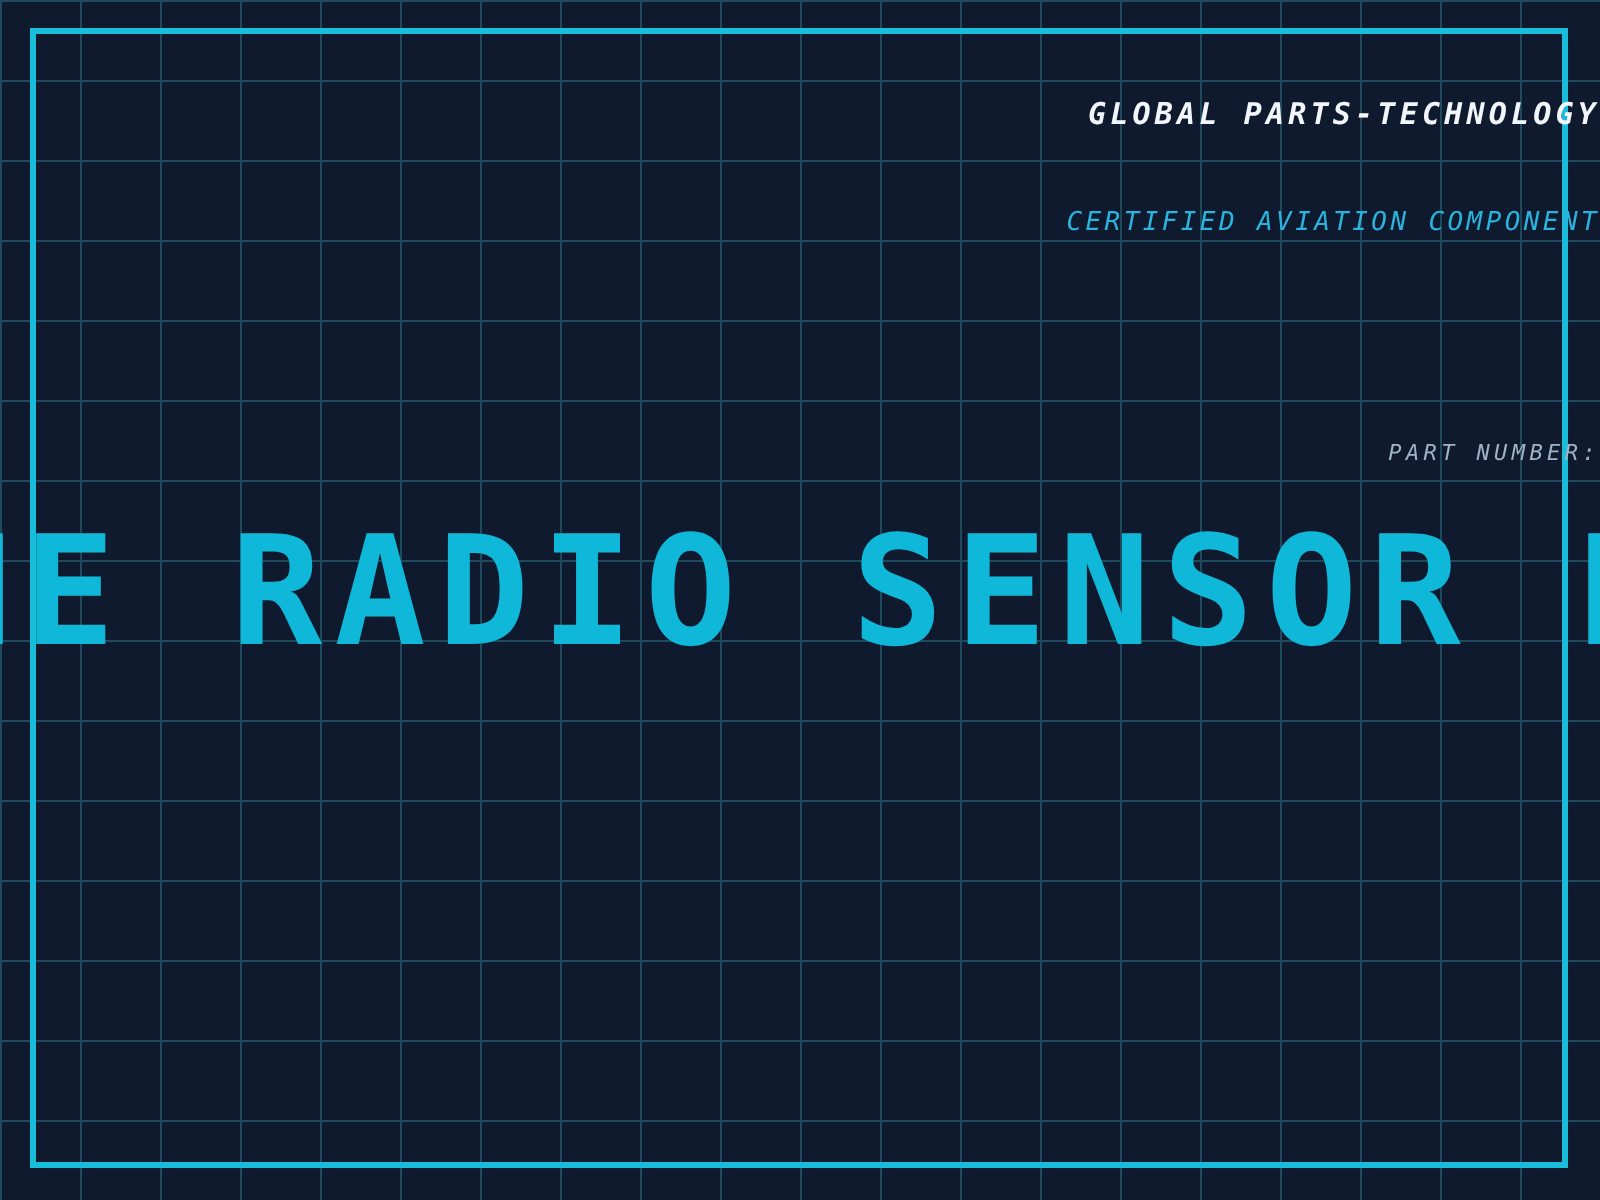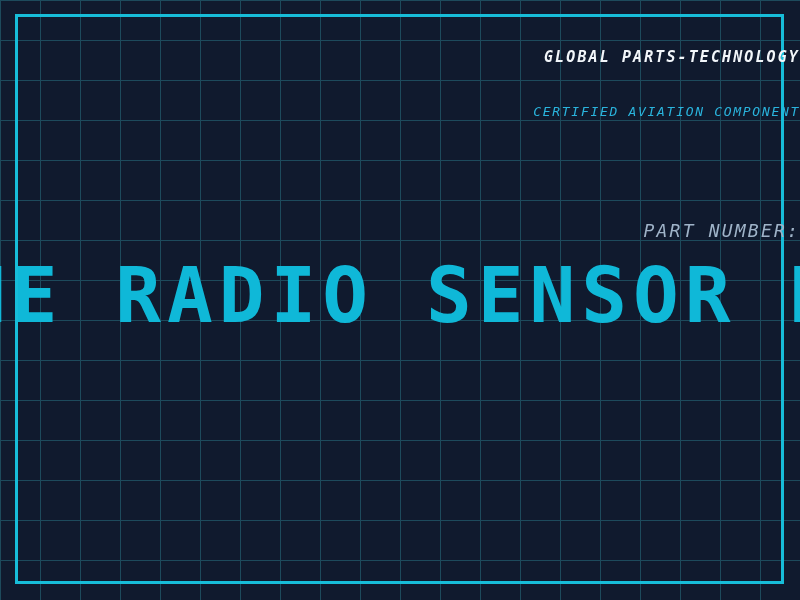--- a/index.html
+++ b/index.html
@@ -63,21 +63,21 @@
     top: 80px;
     color: #2ab4dd;
     font-size: 13px;
     letter-spacing: 1.7px;
     margin-top: 24px;
   }
 
   #pn-label {
     top: 220px;
     color: #9fb3c8;
-    font-size: 18px;
+    font-size: 11px;
     letter-spacing: 2.2px;
   }
 
   #footer {
     top: 531px;
     color: #e8eef5;
     font-size: 13px;
     letter-spacing: 1.1px;
   }
 

